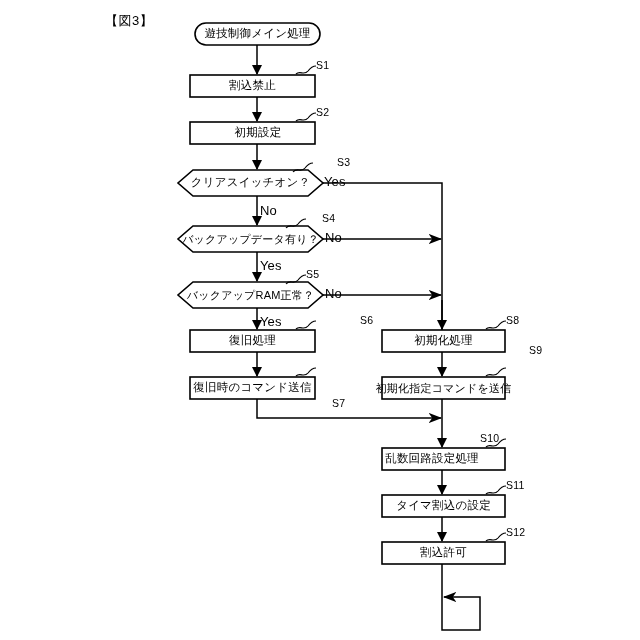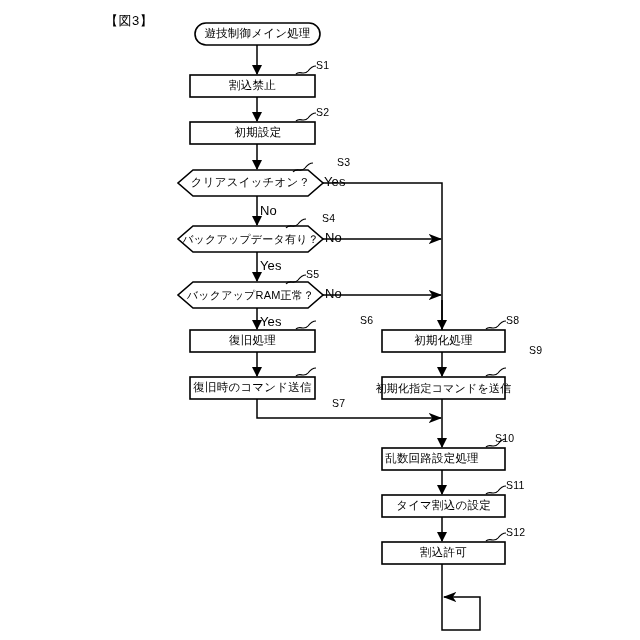--- a/index.html
+++ b/index.html
@@ -161,21 +161,21 @@
 
   <div class="step-tag" style="left:316px; top:59px;">S1</div>
   <div class="step-tag" style="left:316px; top:106px;">S2</div>
   <div class="step-tag" style="left:313px; top:156px;margin-left:24px;">S3</div>
   <div class="step-tag" style="left:306px; top:212px;padding-left:16px;">S4</div>
   <div class="step-tag" style="left:306px; top:268px;">S5</div>
   <div class="step-tag" style="left:316px; top:314px;padding-left:44px;">S6</div>
   <div class="step-tag" style="left:332px; top:361px;margin-top:36px;">S7</div>
   <div class="step-tag" style="left:506px; top:314px;">S8</div>
   <div class="step-tag" style="left:506px; top:344px;margin-left:23px;">S9</div>
-  <div class="step-tag" style="left:495px; top:432px;">S10</div>
+  <div class="step-tag" style="left:480px; top:432px;">S10</div>
   <div class="step-tag" style="left:506px; top:479px;">S11</div>
   <div class="step-tag" style="left:506px; top:526px;">S12</div>
 
   <div class="edge-label" style="left:324px; top:174px;">Yes</div>
   <div class="edge-label" style="left:260px; top:203px;">No</div>
   <div class="edge-label" style="left:325px; top:230px;">No</div>
   <div class="edge-label" style="left:260px; top:258px;">Yes</div>
   <div class="edge-label" style="left:325px; top:286px;">No</div>
   <div class="edge-label" style="left:260px; top:314px;">Yes</div>
 

